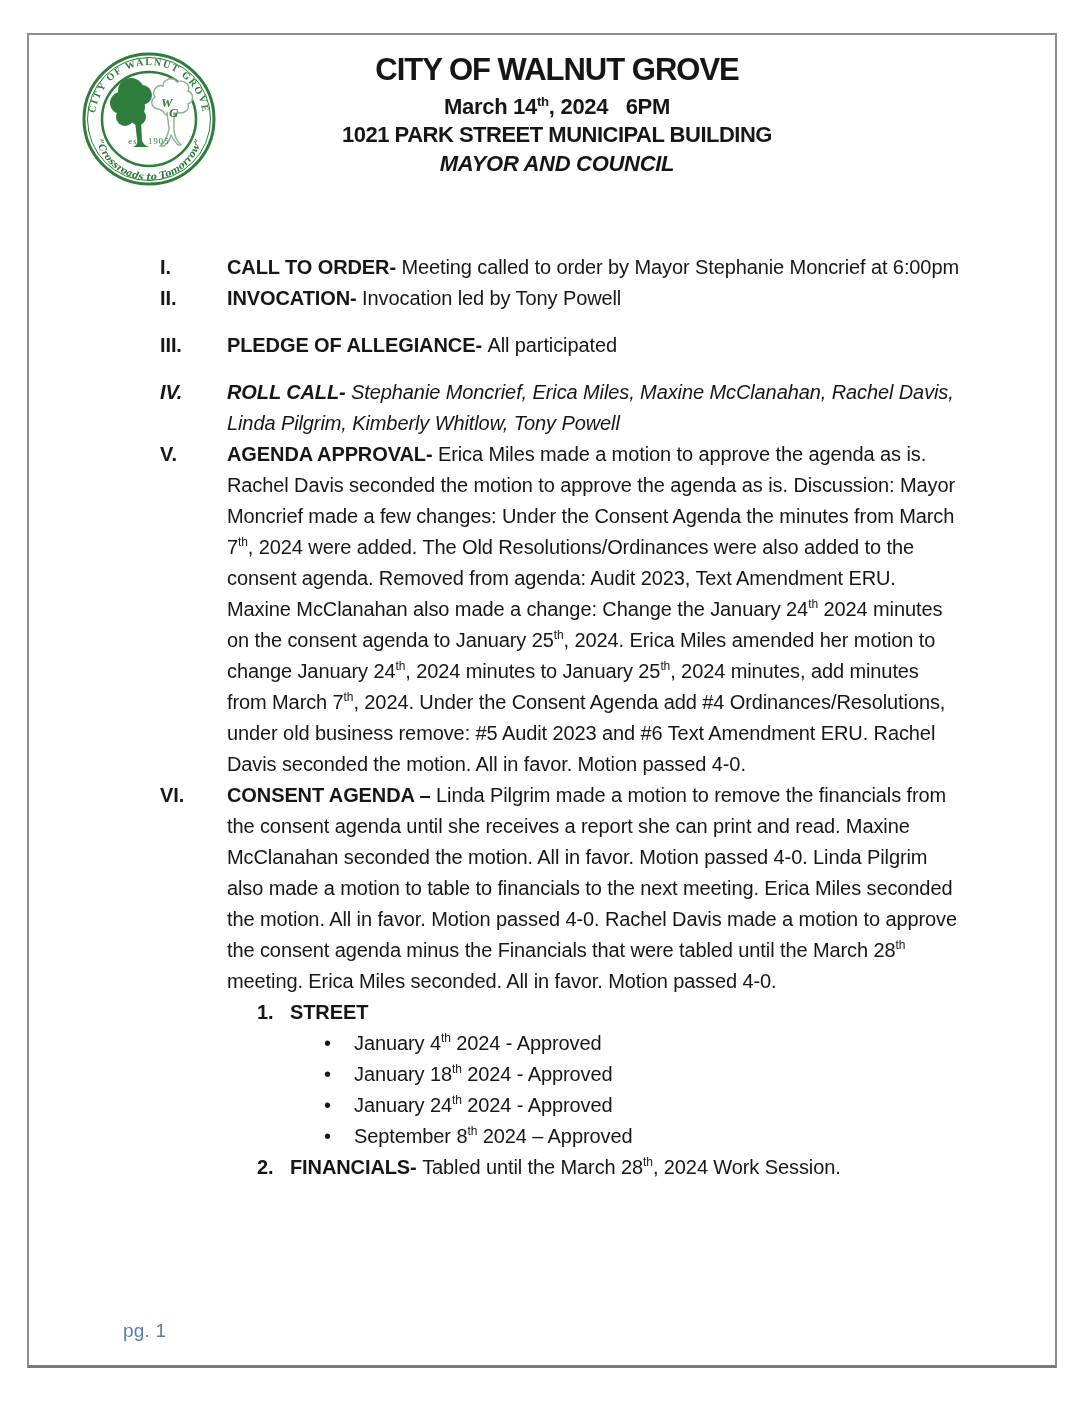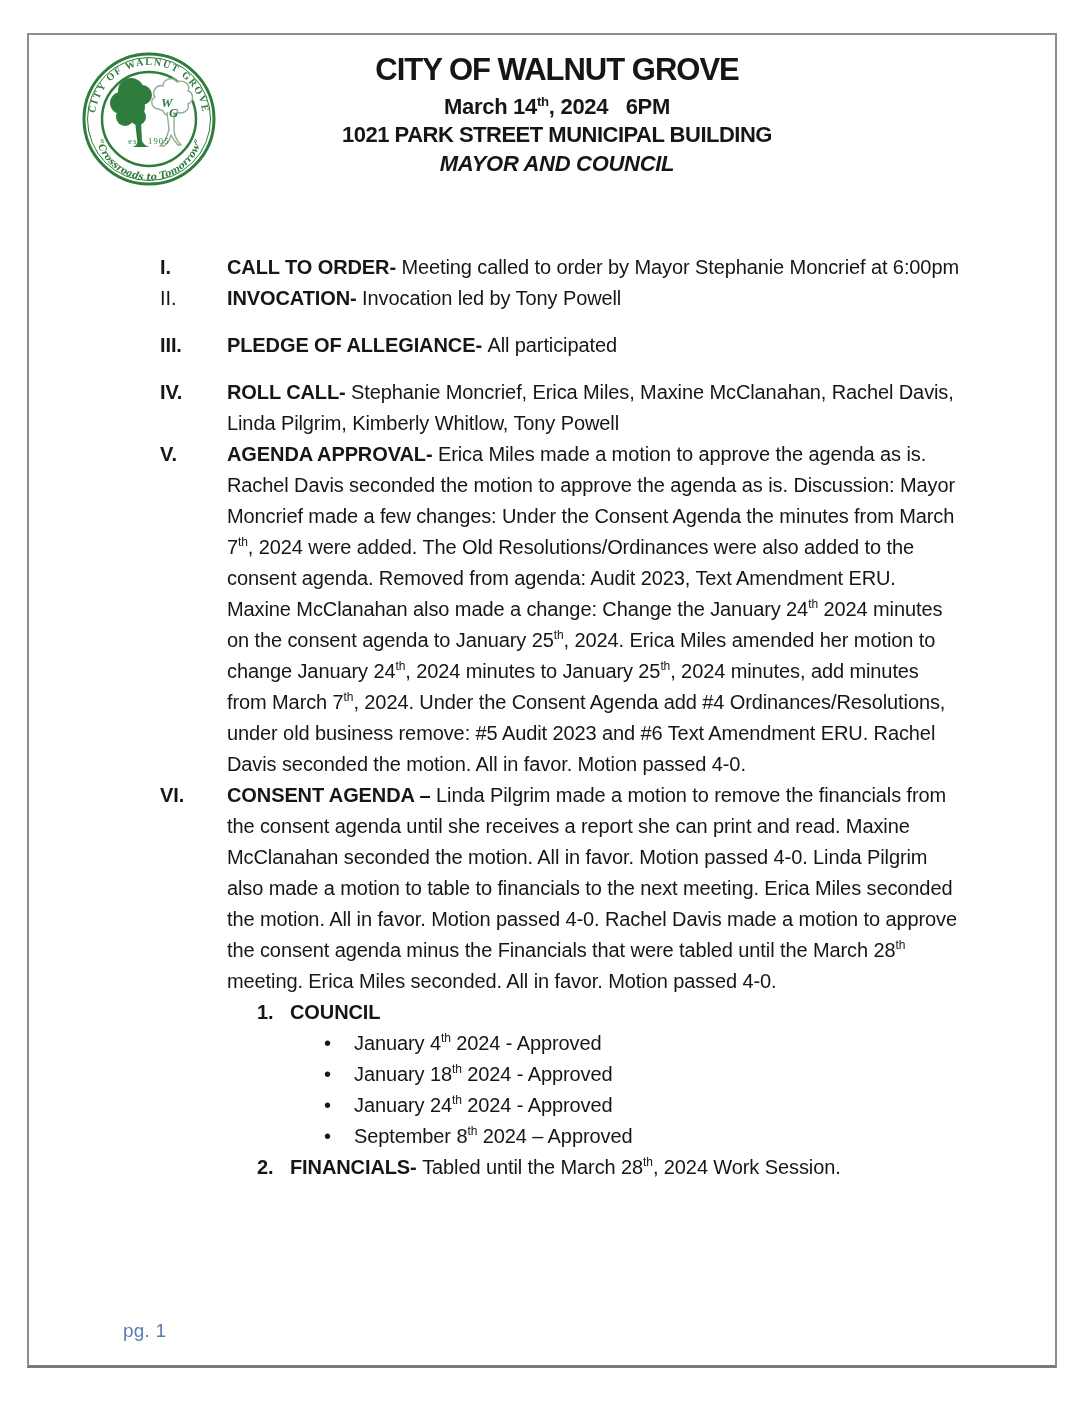--- a/index.html
+++ b/index.html
@@ -23,21 +23,21 @@
   .title { font-size:31px; letter-spacing:-1px; line-height:34px; }
   .dateline { font-size:22px; letter-spacing:-0.3px; line-height:29px; margin-top:5px; }
   .address { font-size:22px; letter-spacing:-0.5px; line-height:28px; }
   .subtitle { font-size:22px; letter-spacing:-0.3px; line-height:29px;font-style:italic; }
   .agenda {
     margin:74px 0 0 131px;
     font-size:20px; line-height:31px; letter-spacing:-0.1px;
   }
   .item { display:flex; }
   .num  { width:67px; flex:none; font-weight:bold; }
-  .num.plain { font-weight:normal; }
+  .num.plain { font-weight:bold; }
   .ibody { width:735px; }
   .b { font-weight:bold; }
   .sub  { display:flex; margin-left:30px; }
   .snum { width:33px; flex:none; font-weight:bold; }
   .sbody { flex:1; }
   .brow { display:flex; margin-left:97px; }
   .bdot { width:30px; flex:none; }
   sup { font-size:0.6em; vertical-align:super; line-height:0; }
   .footer {
     position:absolute; left:94px; top:1285px;
@@ -98,33 +98,33 @@
         <div class="ibody"><span class="b">CALL TO ORDER- </span><span>Meeting called to order by Mayor Stephanie Moncrief at 6:00pm</span></div>
       </div>
       <div class="item">
         <div class="num plain">II.</div>
         <div class="ibody"><span class="b">INVOCATION- </span><span>Invocation led by Tony Powell</span></div>
       </div>
       <div class="item" style="margin-top: 16px;">
         <div class="num">III.</div>
         <div class="ibody"><span class="b">PLEDGE OF ALLEGIANCE- </span><span>All participated</span></div>
       </div>
-      <div class="item" style="margin-top: 16px;">
+      <div class="item" style="margin-top: 16px; font-style: italic;">
         <div class="num">IV.</div>
         <div class="ibody"><span class="b">ROLL CALL- </span><span>Stephanie Moncrief, Erica Miles, Maxine McClanahan, Rachel Davis, Linda Pilgrim, Kimberly Whitlow, Tony Powell</span></div>
       </div>
       <div class="item">
         <div class="num">V.</div>
         <div class="ibody"><span class="b">AGENDA APPROVAL- </span><span>Erica Miles made a motion to approve the agenda as is. Rachel Davis seconded the motion to approve the agenda as is. Discussion: Mayor Moncrief made a few changes: Under the Consent Agenda the minutes from March 7</span><sup>th</sup><span>, 2024 were added. The Old Resolutions/Ordinances were also added to the consent agenda. Removed from agenda: Audit 2023, Text Amendment ERU. Maxine McClanahan also made a change: Change the January 24</span><sup>th</sup><span> 2024 minutes on the consent agenda to January 25</span><sup>th</sup><span>, 2024. Erica Miles amended her motion to change January 24</span><sup>th</sup><span>, 2024 minutes to January 25</span><sup>th</sup><span>, 2024 minutes, add minutes from March 7</span><sup>th</sup><span>, 2024. Under the Consent Agenda add #4 Ordinances/Resolutions, under old business remove: #5 Audit 2023 and #6 Text Amendment ERU. Rachel Davis seconded the motion. All in favor. Motion passed 4-0.</span></div>
       </div>
       <div class="item">
         <div class="num">VI.</div>
         <div class="ibody"><span class="b">CONSENT AGENDA – </span><span>Linda Pilgrim made a motion to remove the financials from the consent agenda until she receives a report she can print and read. Maxine McClanahan seconded the motion. All in favor. Motion passed 4-0. Linda Pilgrim also made a motion to table to financials to the next meeting. Erica Miles seconded the motion. All in favor. Motion passed 4-0. Rachel Davis made a motion to approve the consent agenda minus the Financials that were tabled until the March 28</span><sup>th</sup><span> meeting. Erica Miles seconded. All in favor. Motion passed 4-0.</span><div class="sub">
             <div class="snum">1.</div>
-            <div class="sbody"><span class="b">COUNCIL</span></div>
+            <div class="sbody"><span class="b">STREET</span></div>
           </div><div class="brow">
             <div class="bdot">•</div>
             <div><span>January 4</span><sup>th</sup><span> 2024 - Approved</span></div>
           </div><div class="brow">
             <div class="bdot">•</div>
             <div><span>January 18</span><sup>th</sup><span> 2024 - Approved</span></div>
           </div><div class="brow">
             <div class="bdot">•</div>
             <div><span>January 24</span><sup>th</sup><span> 2024 - Approved</span></div>
           </div><div class="brow">

